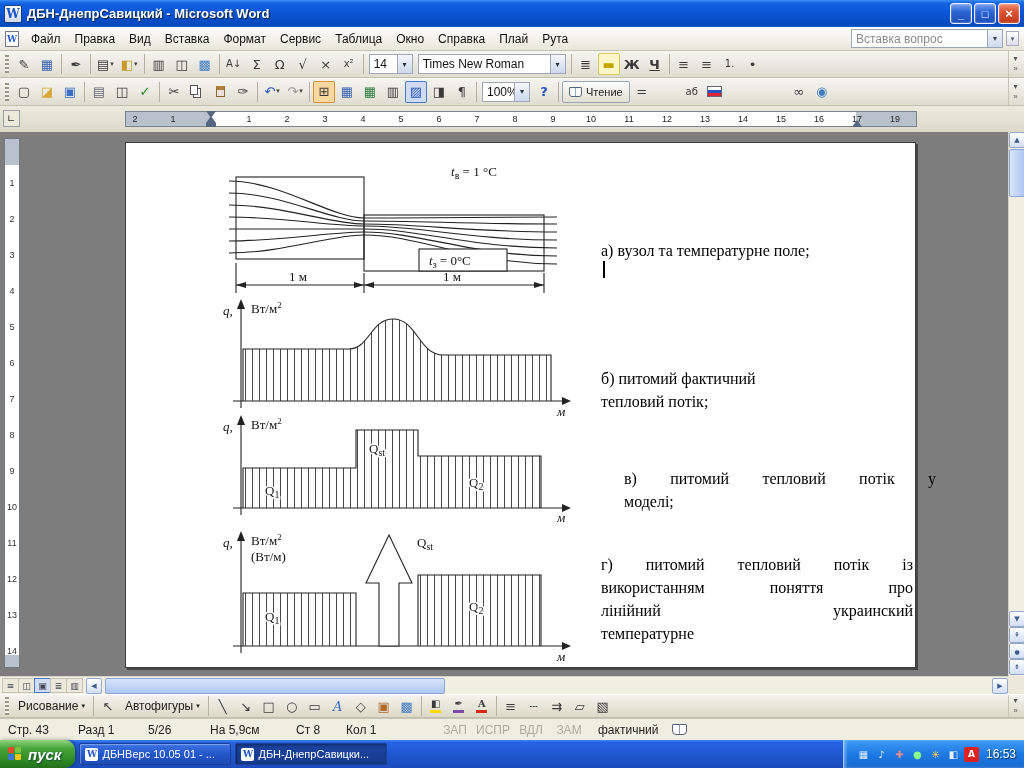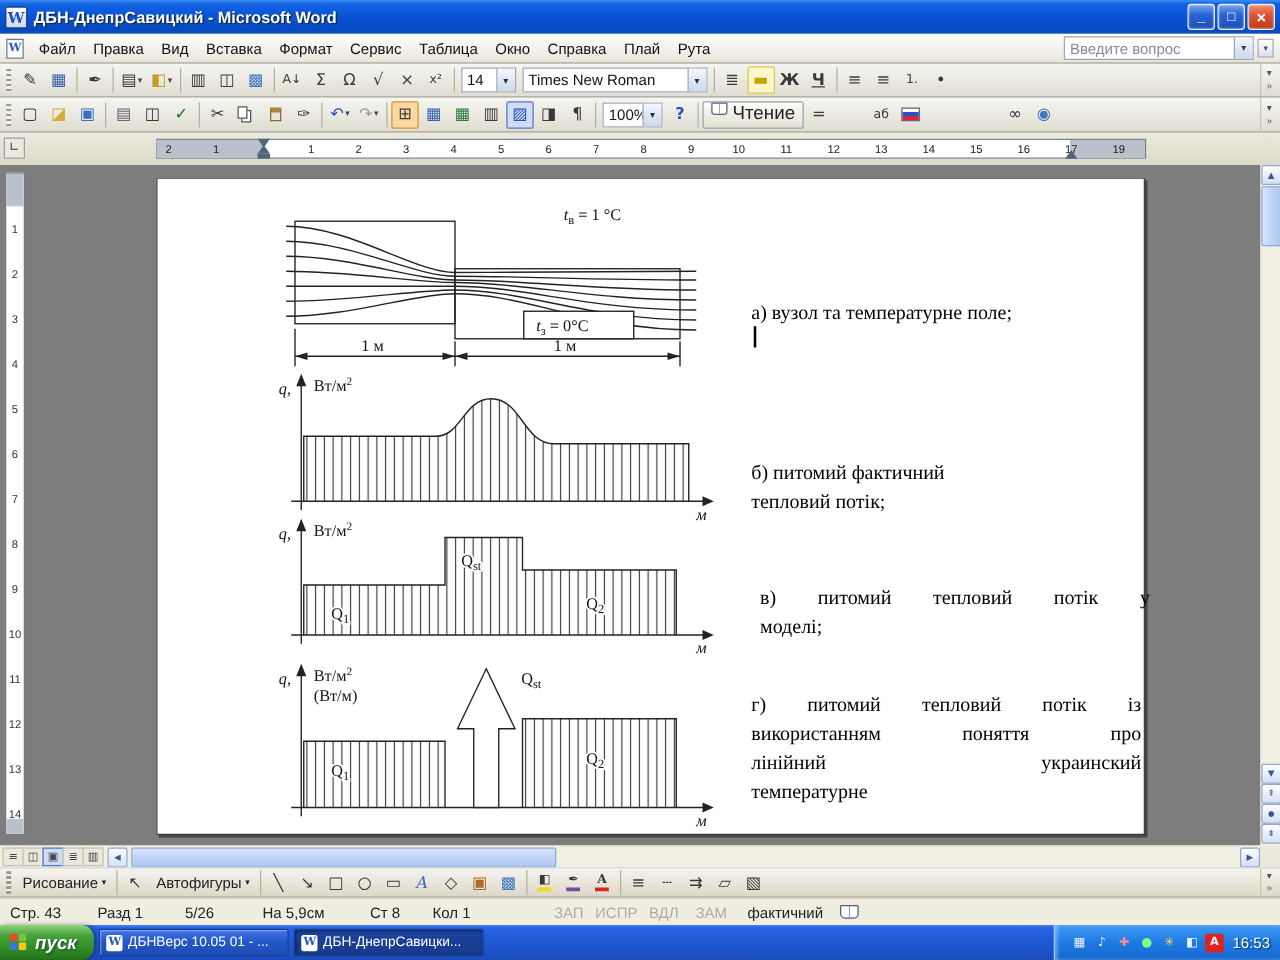--- a/index.html
+++ b/index.html
@@ -49,22 +49,22 @@
   .chip{display:block;width:11px;height:3px}
   .tbtn.pressed{background:#cfdcf3;border-color:#4d7ac8}
   .tbtn.pressed-warm{background:#fbd8a0;border-color:#d8922f}
   .combo{height:20px;background:#fff;border:1px solid #a0a8b8;display:flex;align-items:center;margin:0 2px;color:#111;flex:none}
   .combo-text{flex:1;padding:0 4px;white-space:nowrap;overflow:hidden;font-size:12px}
   .combo-arrow{width:15px;height:100%;border-left:1px solid #a0a8b8;display:flex;align-items:center;justify-content:center;
     background:linear-gradient(#f4f7fc,#cdd8ec);font-size:8px;color:#234}
   .tb-spacer{flex:1}
   .tb-overflow{width:14px;height:100%;display:flex;flex-direction:column;align-items:center;justify-content:center;
     color:#555;font-size:8px;border-left:1px solid #c8c5b5;line-height:1.2;flex:none}
-  .read-btn{display:flex;gap:4px;padding:0 6px;height:22px;border:1px solid #9aa4b4;border-radius:2px;
-    background:linear-gradient(#fdfdfc,#e2e0d2);font-size:15px;color:#222;flex:none}
+  .read-btn{display:flex;align-items:center;gap:4px;padding:0 6px;height:22px;border:1px solid #9aa4b4;border-radius:2px;
+    background:linear-gradient(#fdfdfc,#e2e0d2);font-size:11px;color:#222;flex:none}
   .ic-book{width:13px;height:10px;border:1px solid #567;border-radius:1px 1px 3px 3px;
     background:linear-gradient(90deg,#fff 46%,#9ab 46%,#9ab 54%,#fff 54%)}
   .ic-copy{width:8px;height:10px;border:1px solid #555;background:#fff;box-shadow:3px 3px 0 -1px #fff,3px 3px 0 0 #555;margin:-3px 3px 0 -3px}
   .ic-paste{width:9px;height:11px;background:#e8e4da;border:1px solid #8a6a30;border-top:4px solid #b08040}
   .flag-ru{width:15px;height:11px;border:1px solid #667;
     background:linear-gradient(180deg,#fff 0 33%,#2a52c8 33% 66%,#d23 66% 100%)}
 
   
   .rulerrow{position:absolute;top:106px;left:0;right:0;height:26px;background:linear-gradient(#eceade,#dcd9c9)}
   .tabsel{position:absolute;left:3px;top:4px;width:17px;height:17px;background:#ece9dc;border:1px solid #98a0a8;
@@ -188,21 +188,21 @@
         <span class="menu-item">Формат</span>
         <span class="menu-item">Сервис</span>
         <span class="menu-item">Таблица</span>
         <span class="menu-item">Окно</span>
         <span class="menu-item">Справка</span>
         <span class="menu-item">Плай</span>
         <span class="menu-item">Рута</span>
       </span>
     <span class="menu-spacer"></span>
     <span class="q-combo">
-      <span class="q-text">Введите вопрос</span>
+      <span class="q-text">Вставка вопрос</span>
       <span class="q-btn">▾</span>
     </span>
     <span class="menu-mini">▾</span>
   </div>
 
   <div class="toolbar" id="toolbar1">
     <span class="grip"></span>
     <span class="tbtn">✎</span>
     <span class="tbtn" style="color:#365fb0">▦</span>
     <span class="tsep"></span>
@@ -461,21 +461,21 @@
         <text x="336" y="498" class="it">м</text>
       </svg>
 
       <div class="cap" style="left:475px;top:96px;width:320px">а) вузол та температурне поле;</div>
       <span class="caret"></span>
       <div class="cap" style="left:475px;top:224px;width:230px">
 
       <div class="cap-line">б) питомий фактичний</div>
           <div class="cap-line">тепловий потік;</div>
         </div>
-      <div class="cap" style="left:482px;top:324px;width:312px">
+      <div class="cap" style="left:498px;top:324px;width:312px">
 
       <div class="jline">в) питомий тепловий потік у</div>
           <div class="jline">моделі;</div>
         </div>
       <div class="cap" style="left:475px;top:410px;width:312px">
 
       <div class="jline">г) питомий тепловий потік із</div>
           <div class="jline">використанням поняття про</div>
           <div class="jline">лінійний украинский</div>
           <div class="jline">температурне</div>

